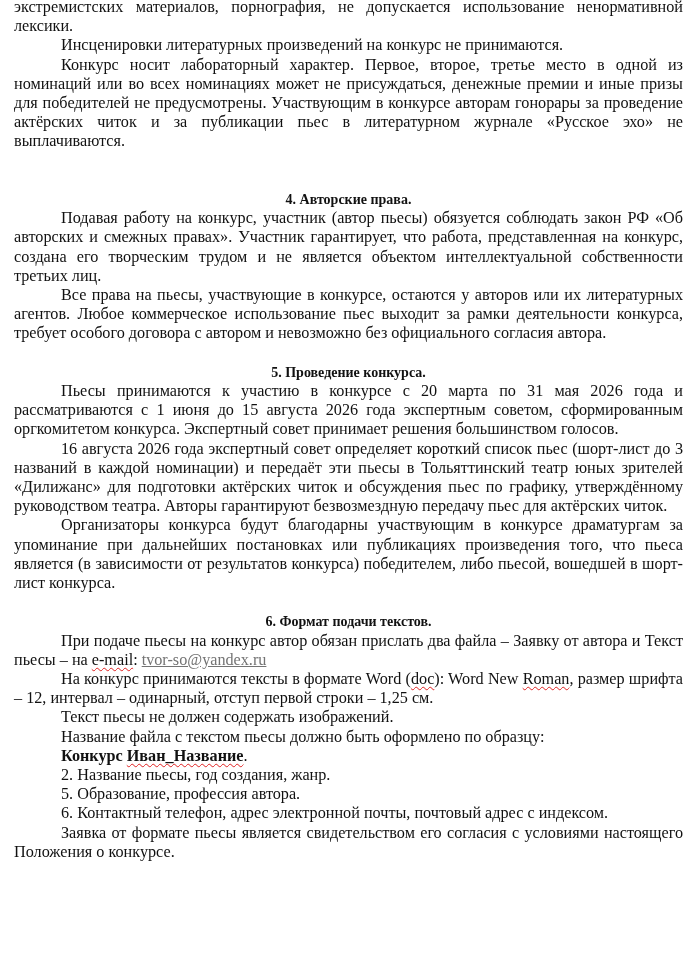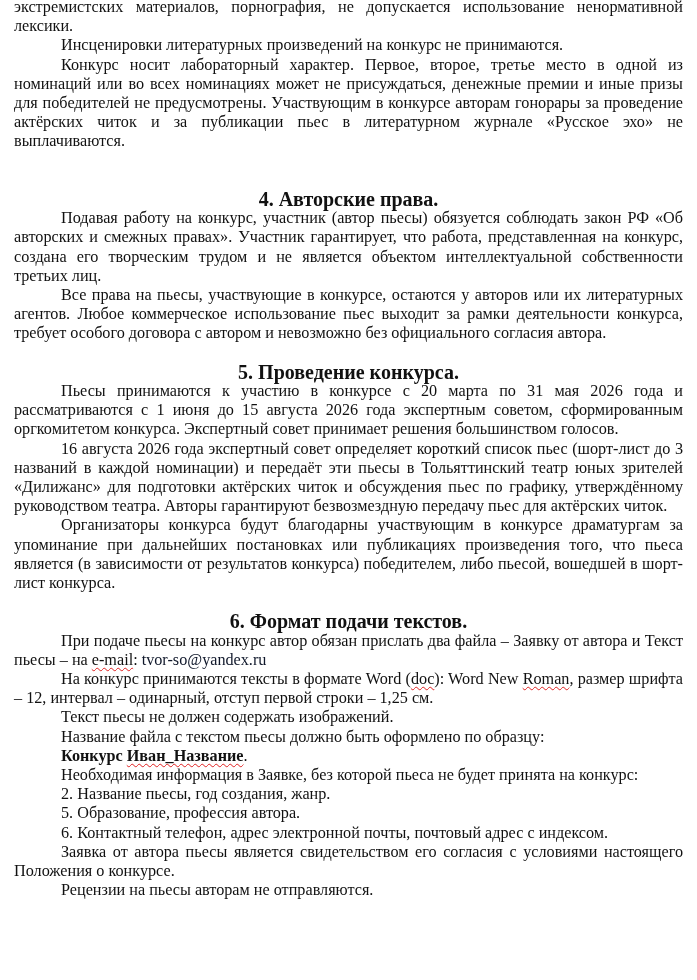--- a/index.html
+++ b/index.html
@@ -6,26 +6,26 @@
   body {
     width: 697px; height: 980px; overflow: hidden;
     font-family: "Liberation Serif", "DejaVu Serif", serif;
     font-size: 16.2px; color: #111111;
   }
   .page { position: relative; padding: 0 14px 0 14px; box-sizing: border-box; width: 697px; }
   p { margin: 0; line-height: 19.2px; text-align: justify; }
   .indent { text-indent: 47px; }
   .list { padding-left: 47px; text-align: left; }
   h2 {
-    margin: 0; font-size: 20px; font-weight: bold; text-align: center;
+    margin: 0; font-size: 14px; font-weight: bold; text-align: center;
     line-height: 19.2px;
   }
   .gap { height: 19.2px; }
   .first { margin-top: -2px; }
-  a.link { color: #0f172a; }
+  a.link { color: #737373; text-decoration: underline; }
   .spell {
     text-decoration: underline wavy #e02020;
     text-decoration-thickness: 1px;
     text-underline-offset: 2px;
     text-align: center;
   }
   .b { font-weight: bold; }
 </style>
 </head>
 <body>
@@ -51,20 +51,18 @@
   <p class="indent">Организаторы конкурса будут благодарны участвующим в конкурсе драматургам за упоминание при дальнейших постановках или публикациях произведения того, что пьеса является (в зависимости от результатов конкурса) победителем, либо пьесой, вошедшей в шорт-лист конкурса.</p>
 
   <div class="gap"></div>
 
   <h2>6. Формат подачи текстов.</h2>
   <p class="indent"><span>При подаче пьесы на конкурс автор обязан прислать два файла – Заявку от автора и Текст пьесы – на </span><span class="spell">e-mail</span><span>: </span><a class="link">tvor-so@yandex.ru</a></p>
   <p class="indent"><span>На конкурс принимаются тексты в формате Word (</span><span class="spell">doc</span><span>): Word New </span><span class="spell">Roman</span><span>, размер шрифта – 12, интервал – одинарный, отступ первой строки – 1,25 см.</span></p>
   <p class="list">Текст пьесы не должен содержать изображений.</p>
   <p class="list">Название файла с текстом пьесы должно быть оформлено по образцу:</p>
   <p class="list"><span class="b">Конкурс </span><span class="b spell">Иван_Название</span><span>.</span></p>
-  <p class="list">Необходимая информация в Заявке, без которой пьеса не будет принята на конкурс:</p>
   <p class="list">2. Название пьесы, год создания, жанр.</p>
   <p class="list">5. Образование, профессия автора.</p>
   <p class="list">6. Контактный телефон, адрес электронной почты, почтовый адрес с индексом.</p>
-  <p class="indent">Заявка от автора пьесы является свидетельством его согласия с условиями настоящего Положения о конкурсе.</p>
-  <p class="indent">Рецензии на пьесы авторам не отправляются.</p>
+  <p class="indent">Заявка от формате пьесы является свидетельством его согласия с условиями настоящего Положения о конкурсе.</p>
 
 </div>
 
 </body></html>

